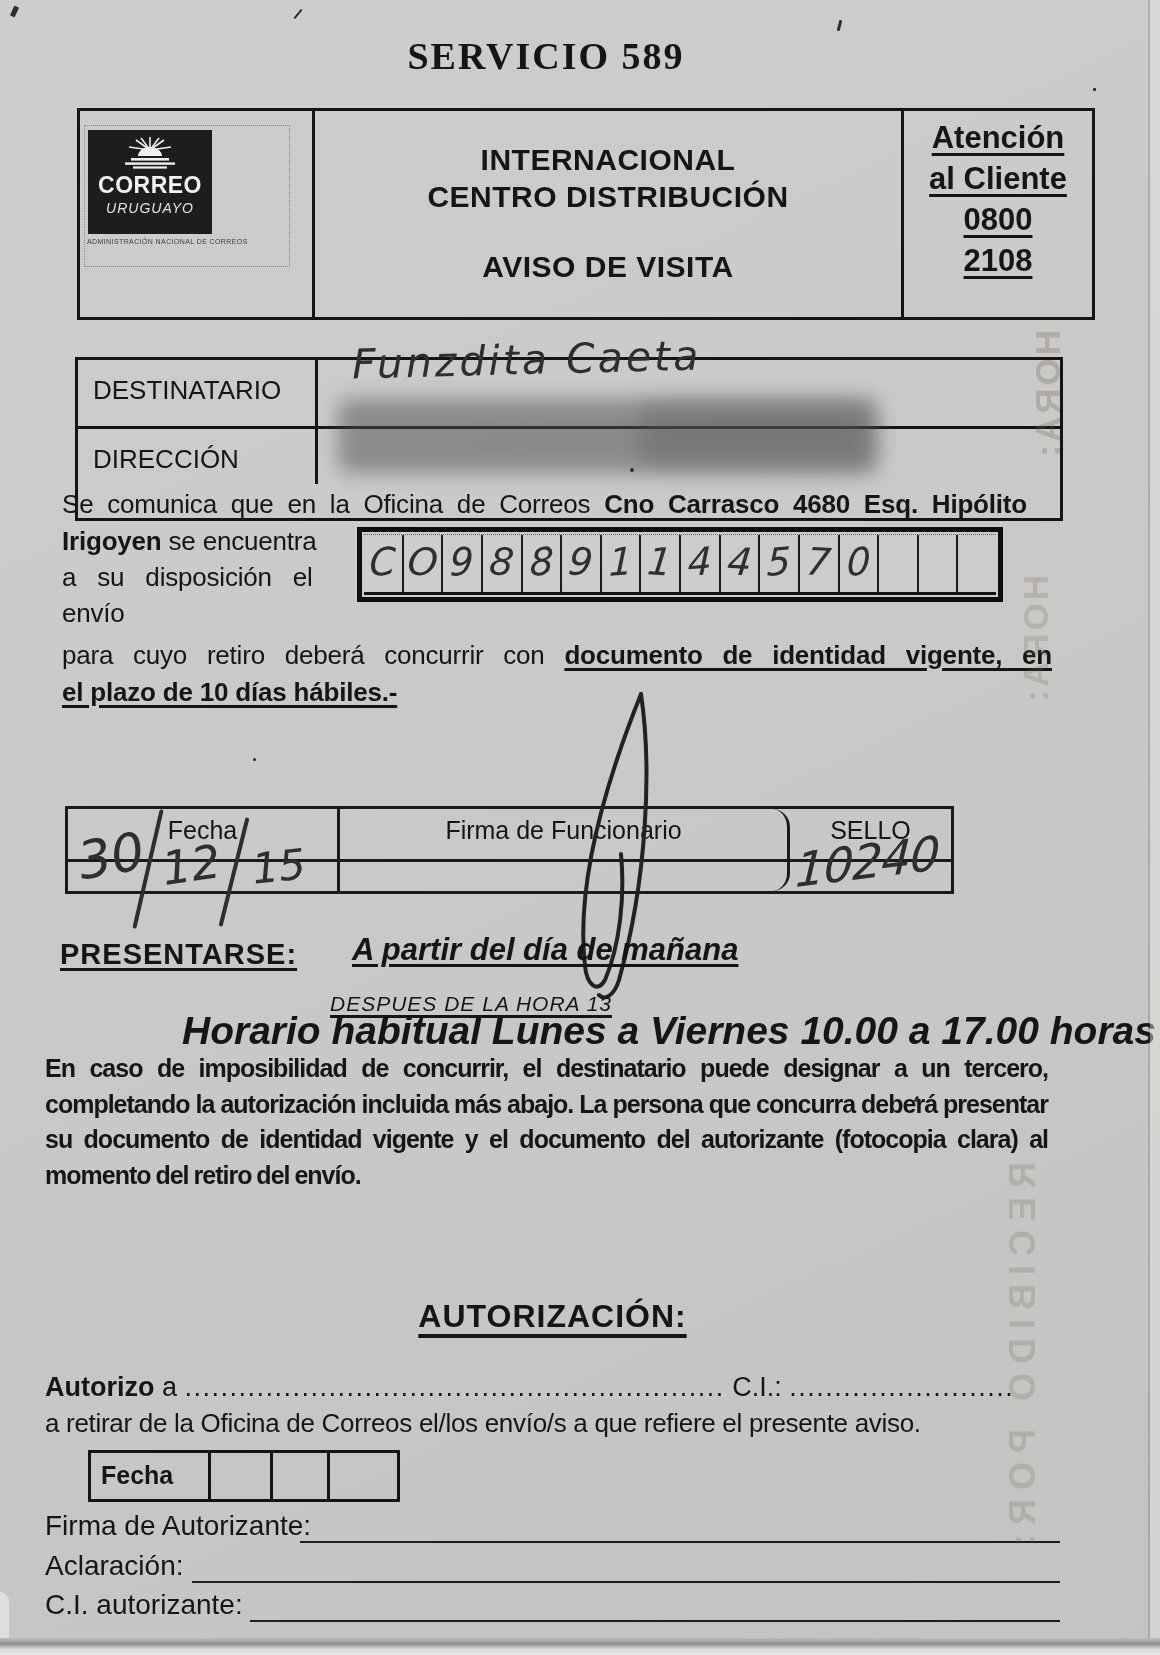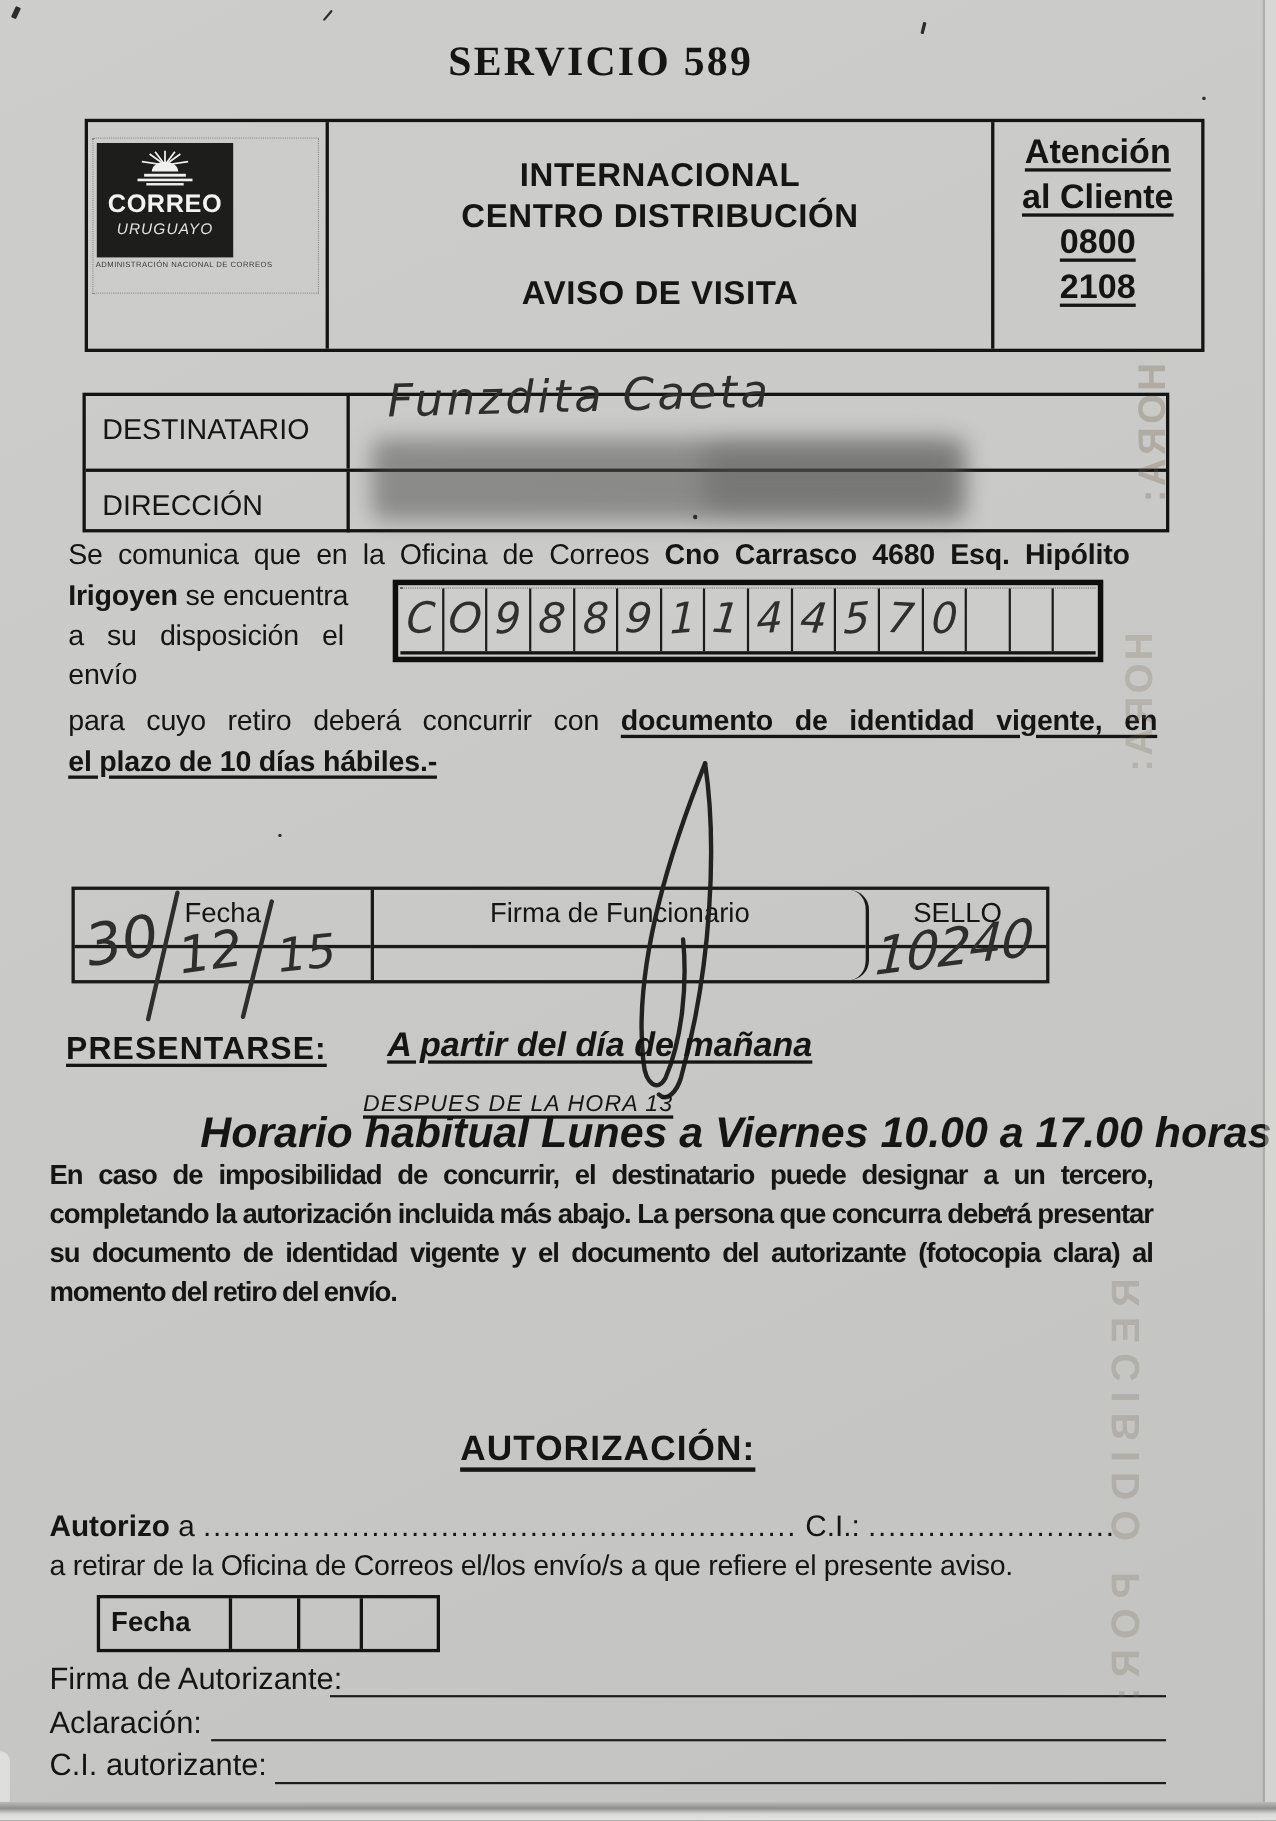--- a/index.html
+++ b/index.html
@@ -10,36 +10,36 @@
   }
   .abs{position:absolute;}
   b{font-weight:bold;}
 
   
   .service-title{top:34px;left:0;width:1092px;text-align:center;
     font-family:"Liberation Serif",serif;font-weight:bold;font-size:38px;letter-spacing:2px;}
 
   
   .header-box{left:77px;top:108px;width:1012px;height:206px;border:3px solid #141414;display:flex;}
-  .col-logo{width:216px;border-right:3px solid #141414;position:relative;}
+  .col-logo{width:216px;border-right:3px solid #141414;position:relative;padding-left:16px;}
   .logo-outline{position:absolute;left:4px;top:14px;width:204px;height:140px;border:1px dotted #8a8a88;}
   .logo-stamp{position:absolute;left:8px;top:19px;width:124px;height:104px;background:#1d1d1c;
     display:flex;flex-direction:column;align-items:center;justify-content:flex-start;padding-top:6px;box-sizing:border-box;}
   .logo-name{color:#f2f2f0;font-weight:bold;font-size:23px;letter-spacing:0.5px;margin-top:2px;}
   .logo-subname{color:#e4e4e2;font-style:italic;font-size:14px;letter-spacing:1px;margin-top:1px;}
   .logo-caption{position:absolute;left:7px;top:127px;width:198px;font-size:7px;letter-spacing:0.4px;color:#3a3a38;}
   .col-center{flex:1;border-right:3px solid #141414;text-align:center;padding-top:30px;box-sizing:border-box;}
   .hc1{font-weight:bold;font-size:30px;line-height:37px;letter-spacing:0.5px;}
   .hc3{font-weight:bold;font-size:30px;margin-top:35px;letter-spacing:0.5px;}
   .col-contact{width:188px;text-align:center;padding-top:6px;box-sizing:border-box;}
   .contact-line{font-weight:bold;font-size:31px;line-height:41px;
     text-decoration:underline;text-decoration-thickness:3px;text-underline-offset:5px;}
 
   
-  .rec-table{left:75px;top:357px;width:988px;height:127px;border:3px solid #141414;box-sizing:border-box;}
+  .rec-table{left:75px;top:357px;width:988px;height:164px;border:3px solid #141414;box-sizing:border-box;}
   .rec-row1{height:66px;border-bottom:3px solid #141414;display:flex;}
   .rec-row2{height:55px;display:flex;}
   .rec-label{width:240px;border-right:3px solid #141414;padding:15px 0 0 15px;font-size:26px;box-sizing:border-box;}
   .handwriting{font-style:italic;color:#2e2e2e;font-family:"DejaVu Sans",sans-serif;}
   .hw-name{left:352px;top:336px;font-size:41px;letter-spacing:3px;transform:rotate(-1.5deg);}
   .blur-blob{left:338px;top:399px;width:540px;height:74px;background:#4c4c4a;opacity:0.5;filter:blur(10px);border-radius:10px;}
   .blur-blob2{left:640px;top:404px;width:230px;height:62px;background:#565654;opacity:0.35;filter:blur(12px);border-radius:10px;}
 
   
   .n-line{font-size:26px;letter-spacing:-0.2px;}

